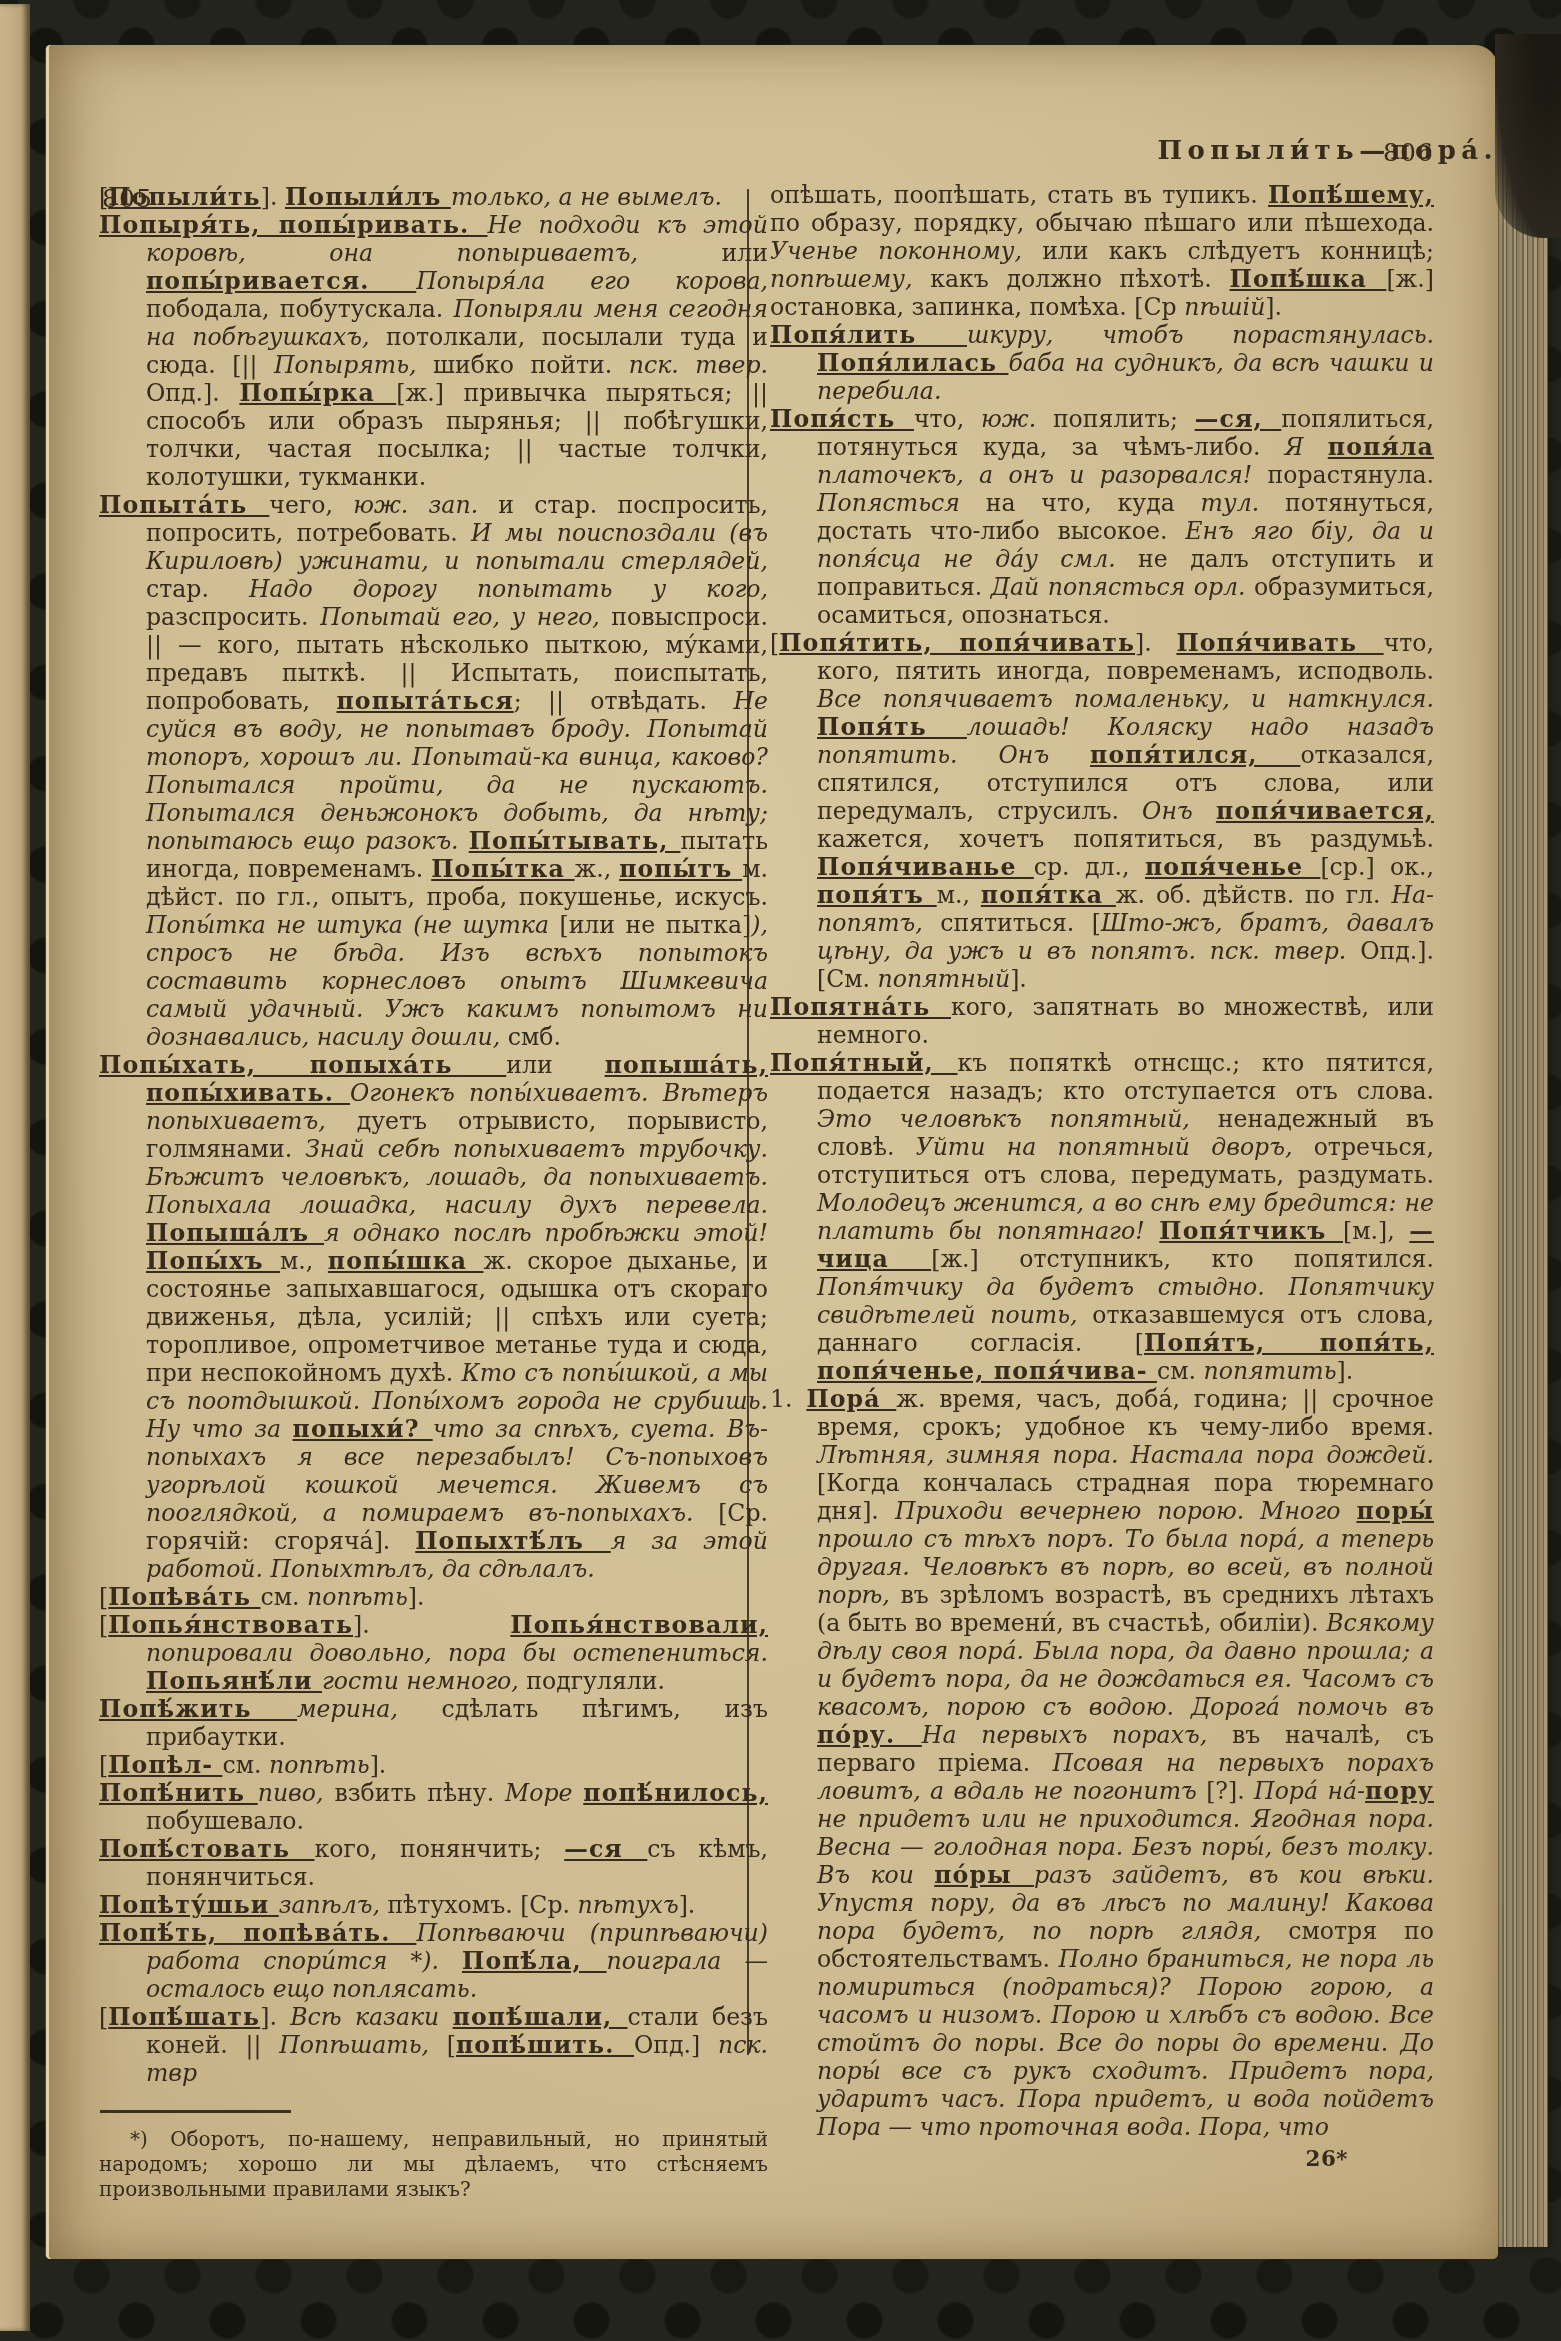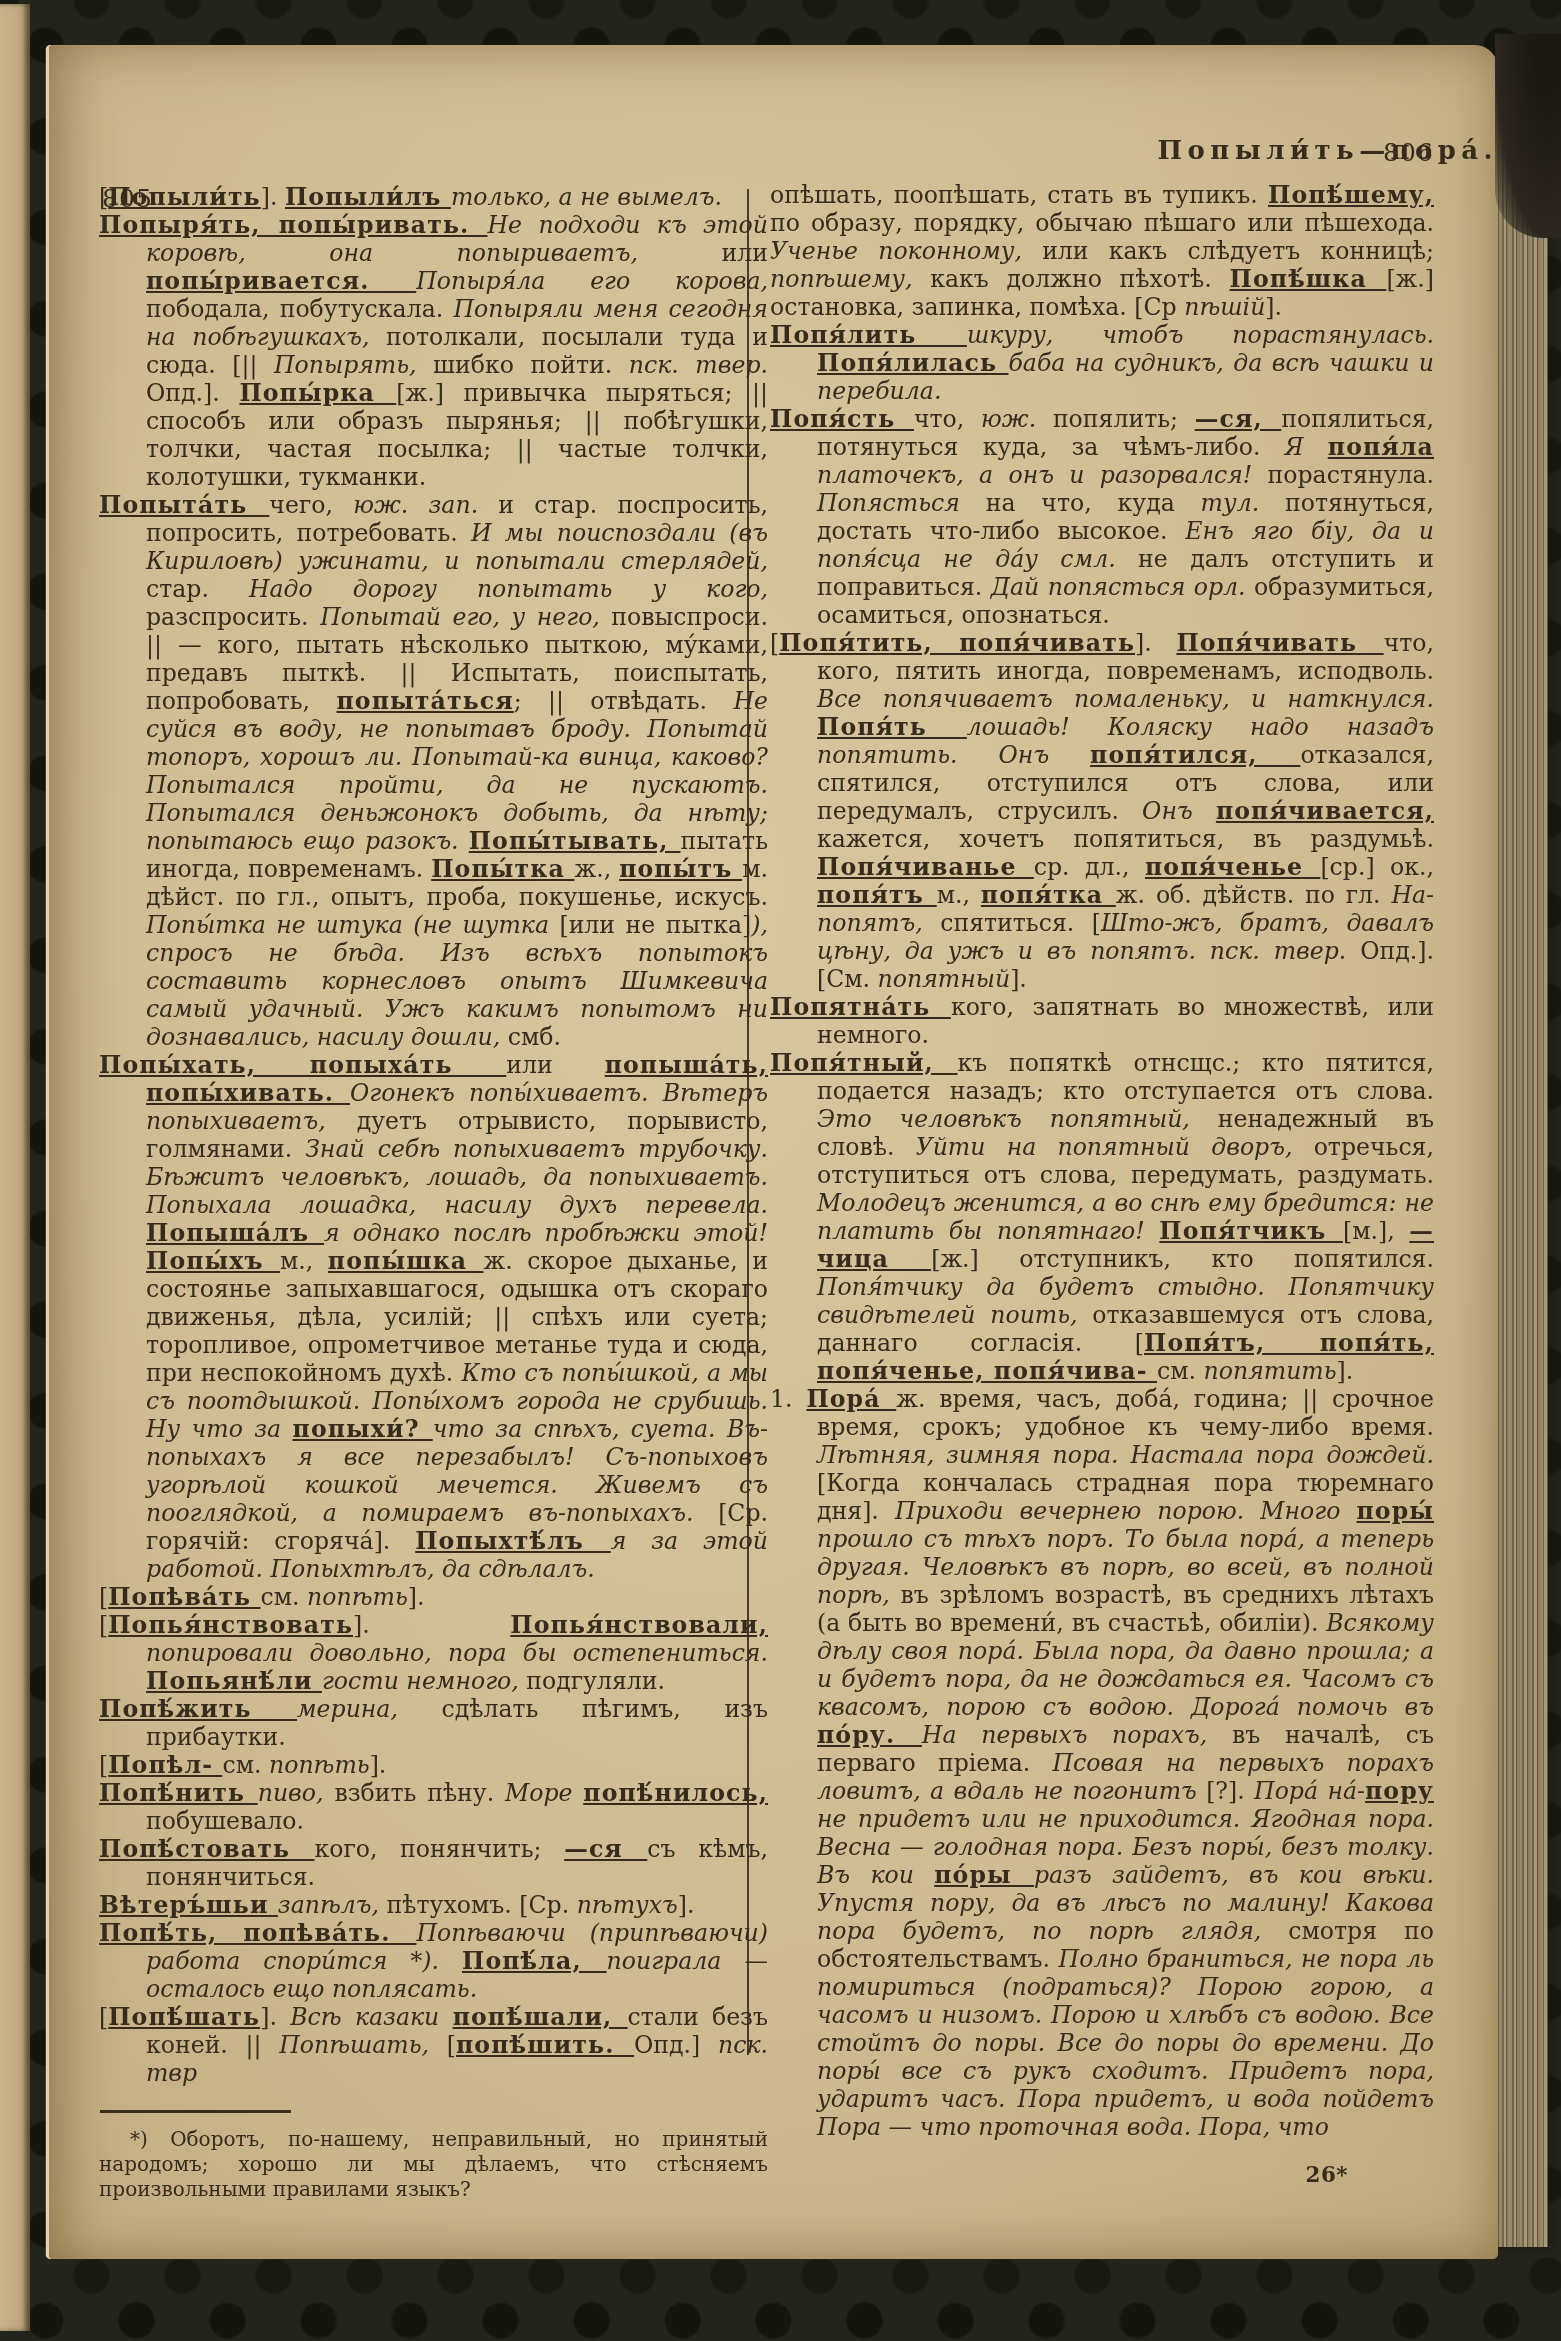--- a/index.html
+++ b/index.html
@@ -68,21 +68,21 @@
   }
   p.entry.cont{padding-left:0;text-indent:0;}
   .r-n{}
   .r-b{font-weight:bold;letter-spacing:1.1px;text-decoration:underline;}
   .r-i{font-style:italic;}
   .fn-rule{width:191px;height:3.2px;background:#3b2f1e;margin:22.5px 0 14px 1.1px;}
   .footnote{
     margin:0;font-size:20px;line-height:25px;text-align:justify;text-indent:31px;
   }
   .signature{
-    margin-top:21px;text-align:right;padding-right:86px;
+    margin-top:5px;text-align:right;padding-right:86px;
     font-size:21.4px;font-weight:bold;letter-spacing:0.5px;
   }
 </style>
 </head>
 <body>
 
 <div class="mat"></div>
 <div class="prev-sliver"></div>
 <div class="edge-stack"></div>
 
@@ -100,21 +100,21 @@
         <p class="entry"><span class="r-n">[</span><span class="r-b">Попыли́ть</span><span class="r-n">]. </span><span class="r-b">Попыли́лъ </span><span class="r-i">только, а не вымелъ.</span></p>
         <p class="entry"><span class="r-b">Попыря́ть, попы́ривать. </span><span class="r-i">Не подходи къ этой коровѣ, она попыриваетъ, </span><span class="r-n">или </span><span class="r-b">попы́ривается. </span><span class="r-i">Попыря́ла его корова, </span><span class="r-n">пободала, побутускала. </span><span class="r-i">Попыряли меня сегодня на побѣгушкахъ, </span><span class="r-n">потолкали, посылали туда и сюда. [|| </span><span class="r-i">Попырять, </span><span class="r-n">шибко пойти. </span><span class="r-i">пск. твер. </span><span class="r-n">Опд.]. </span><span class="r-b">Попы́рка </span><span class="r-n">[ж.] привычка пыряться; || способъ или образъ пырянья; || побѣгушки, толчки, частая посылка; || частые толчки, колотушки, тукманки.</span></p>
         <p class="entry"><span class="r-b">Попыта́ть </span><span class="r-n">чего, </span><span class="r-i">юж. зап. </span><span class="r-n">и стар. поспросить, попросить, потребовать. </span><span class="r-i">И мы поиспоздали (въ Кириловѣ) ужинати, и попытали стерлядей, </span><span class="r-n">стар. </span><span class="r-i">Надо дорогу попытать у кого, </span><span class="r-n">разспросить. </span><span class="r-i">Попытай его, у него, </span><span class="r-n">повыспроси. || — кого, пытать нѣсколько пыткою, му́ками, предавъ пыткѣ. || Испытать, поиспытать, попробовать, </span><span class="r-b">попыта́ться</span><span class="r-n">; || отвѣдать. </span><span class="r-i">Не суйся въ воду, не попытавъ броду. Попытай топоръ, хорошъ ли. Попытай-ка винца, каково? Попытался пройти, да не пускаютъ. Попытался деньжонокъ добыть, да нѣту; попытаюсь ещо разокъ. </span><span class="r-b">Попы́тывать, </span><span class="r-n">пытать иногда, повременамъ. </span><span class="r-b">Попы́тка </span><span class="r-n">ж., </span><span class="r-b">попы́тъ </span><span class="r-n">м. дѣйст. по гл., опытъ, проба, покушенье, искусъ. </span><span class="r-i">Попы́тка не штука (не шутка </span><span class="r-n">[или не пытка]</span><span class="r-i">), спросъ не бѣда. Изъ всѣхъ попытокъ составить корнесловъ опытъ Шимкевича самый удачный. Ужъ какимъ попытомъ ни дознавались, насилу дошли, </span><span class="r-n">смб.</span></p>
         <p class="entry"><span class="r-b">Попы́хать, попыха́ть </span><span class="r-n">или </span><span class="r-b">попыша́ть, попы́хивать. </span><span class="r-i">Огонекъ попы́хиваетъ. Вѣтеръ попыхиваетъ, </span><span class="r-n">дуетъ отрывисто, порывисто, голмянами. </span><span class="r-i">Знай себѣ попыхиваетъ трубочку. Бѣжитъ человѣкъ, лошадь, да попыхиваетъ. Попыхала лошадка, насилу духъ перевела. </span><span class="r-b">Попыша́лъ </span><span class="r-i">я однако послѣ пробѣжки этой! </span><span class="r-b">Попы́хъ </span><span class="r-n">м., </span><span class="r-b">попы́шка </span><span class="r-n">ж. скорое дыханье, и состоянье запыхавшагося, одышка отъ скораго движенья, дѣла, усилій; || спѣхъ или суета; торопливое, опрометчивое метанье туда и сюда, при неспокойномъ духѣ. </span><span class="r-i">Кто съ попы́шкой, а мы съ поотдышкой. Попы́хомъ города не срубишь. Ну что за </span><span class="r-b">попыхи́? </span><span class="r-i">что за спѣхъ, суета. Въ-попыхахъ я все перезабылъ! Съ-попыховъ угорѣлой кошкой мечется. Живемъ съ пооглядкой, а помираемъ въ-попыхахъ. </span><span class="r-n">[Ср. горячій: сгоряча́]. </span><span class="r-b">Попыхтѣ́лъ </span><span class="r-i">я за этой работой. Попыхтѣлъ, да сдѣлалъ.</span></p>
         <p class="entry"><span class="r-n">[</span><span class="r-b">Попѣва́ть </span><span class="r-n">см. </span><span class="r-i">попѣть</span><span class="r-n">].</span></p>
         <p class="entry"><span class="r-n">[</span><span class="r-b">Попья́нствовать</span><span class="r-n">]. </span><span class="r-b">Попья́нствовали, </span><span class="r-i">попировали довольно, пора бы остепениться. </span><span class="r-b">Попьянѣ́ли </span><span class="r-i">гости немного, </span><span class="r-n">подгуляли.</span></p>
         <p class="entry"><span class="r-b">Попѣ́жить </span><span class="r-i">мерина, </span><span class="r-n">сдѣлать пѣгимъ, изъ прибаутки.</span></p>
         <p class="entry"><span class="r-n">[</span><span class="r-b">Попѣл- </span><span class="r-n">см. </span><span class="r-i">попѣть</span><span class="r-n">].</span></p>
         <p class="entry"><span class="r-b">Попѣ́нить </span><span class="r-i">пиво, </span><span class="r-n">взбить пѣну. </span><span class="r-i">Море </span><span class="r-b">попѣ́нилось, </span><span class="r-n">побушевало.</span></p>
         <p class="entry"><span class="r-b">Попѣ́стовать </span><span class="r-n">кого, понянчить; </span><span class="r-b">—ся </span><span class="r-n">съ кѣмъ, понянчиться.</span></p>
-        <p class="entry"><span class="r-b">Вѣтеръ́шьи </span><span class="r-i">запѣлъ, </span><span class="r-n">пѣтухомъ. [Ср. </span><span class="r-i">пѣтухъ</span><span class="r-n">].</span></p>
+        <p class="entry"><span class="r-b">Попѣту́шьи </span><span class="r-i">запѣлъ, </span><span class="r-n">пѣтухомъ. [Ср. </span><span class="r-i">пѣтухъ</span><span class="r-n">].</span></p>
         <p class="entry"><span class="r-b">Попѣ́ть, попѣва́ть. </span><span class="r-i">Попѣваючи (припѣваючи) работа спори́тся *). </span><span class="r-b">Попѣ́ла, </span><span class="r-i">поиграла — осталось ещо поплясать.</span></p>
         <p class="entry"><span class="r-n">[</span><span class="r-b">Попѣ́шать</span><span class="r-n">]. </span><span class="r-i">Всѣ казаки </span><span class="r-b">попѣ́шали, </span><span class="r-n">стали безъ коней. || </span><span class="r-i">Попѣшать, </span><span class="r-n">[</span><span class="r-b">попѣ́шить. </span><span class="r-n">Опд.] </span><span class="r-i">пск. твр</span></p>
       </div>
     <div class="fn-rule"></div>
     <p class="footnote"><span class="r-n">*) Оборотъ, по-нашему, неправильный, но принятый народомъ; хорошо ли мы дѣлаемъ, что стѣсняемъ произвольными правилами языкъ?</span></p>
   </div>
 
   <div class="col col-right">
     <div>
         <p class="entry cont"><span class="r-n">опѣшать, поопѣшать, стать въ тупикъ. </span><span class="r-b">Попѣ́шему, </span><span class="r-n">по образу, порядку, обычаю пѣшаго или пѣшехода. </span><span class="r-i">Ученье поконному, </span><span class="r-n">или какъ слѣдуетъ конницѣ; </span><span class="r-i">попѣшему, </span><span class="r-n">какъ должно пѣхотѣ. </span><span class="r-b">Попѣ́шка </span><span class="r-n">[ж.] остановка, запинка, помѣха. [Ср </span><span class="r-i">пѣшій</span><span class="r-n">].</span></p>

